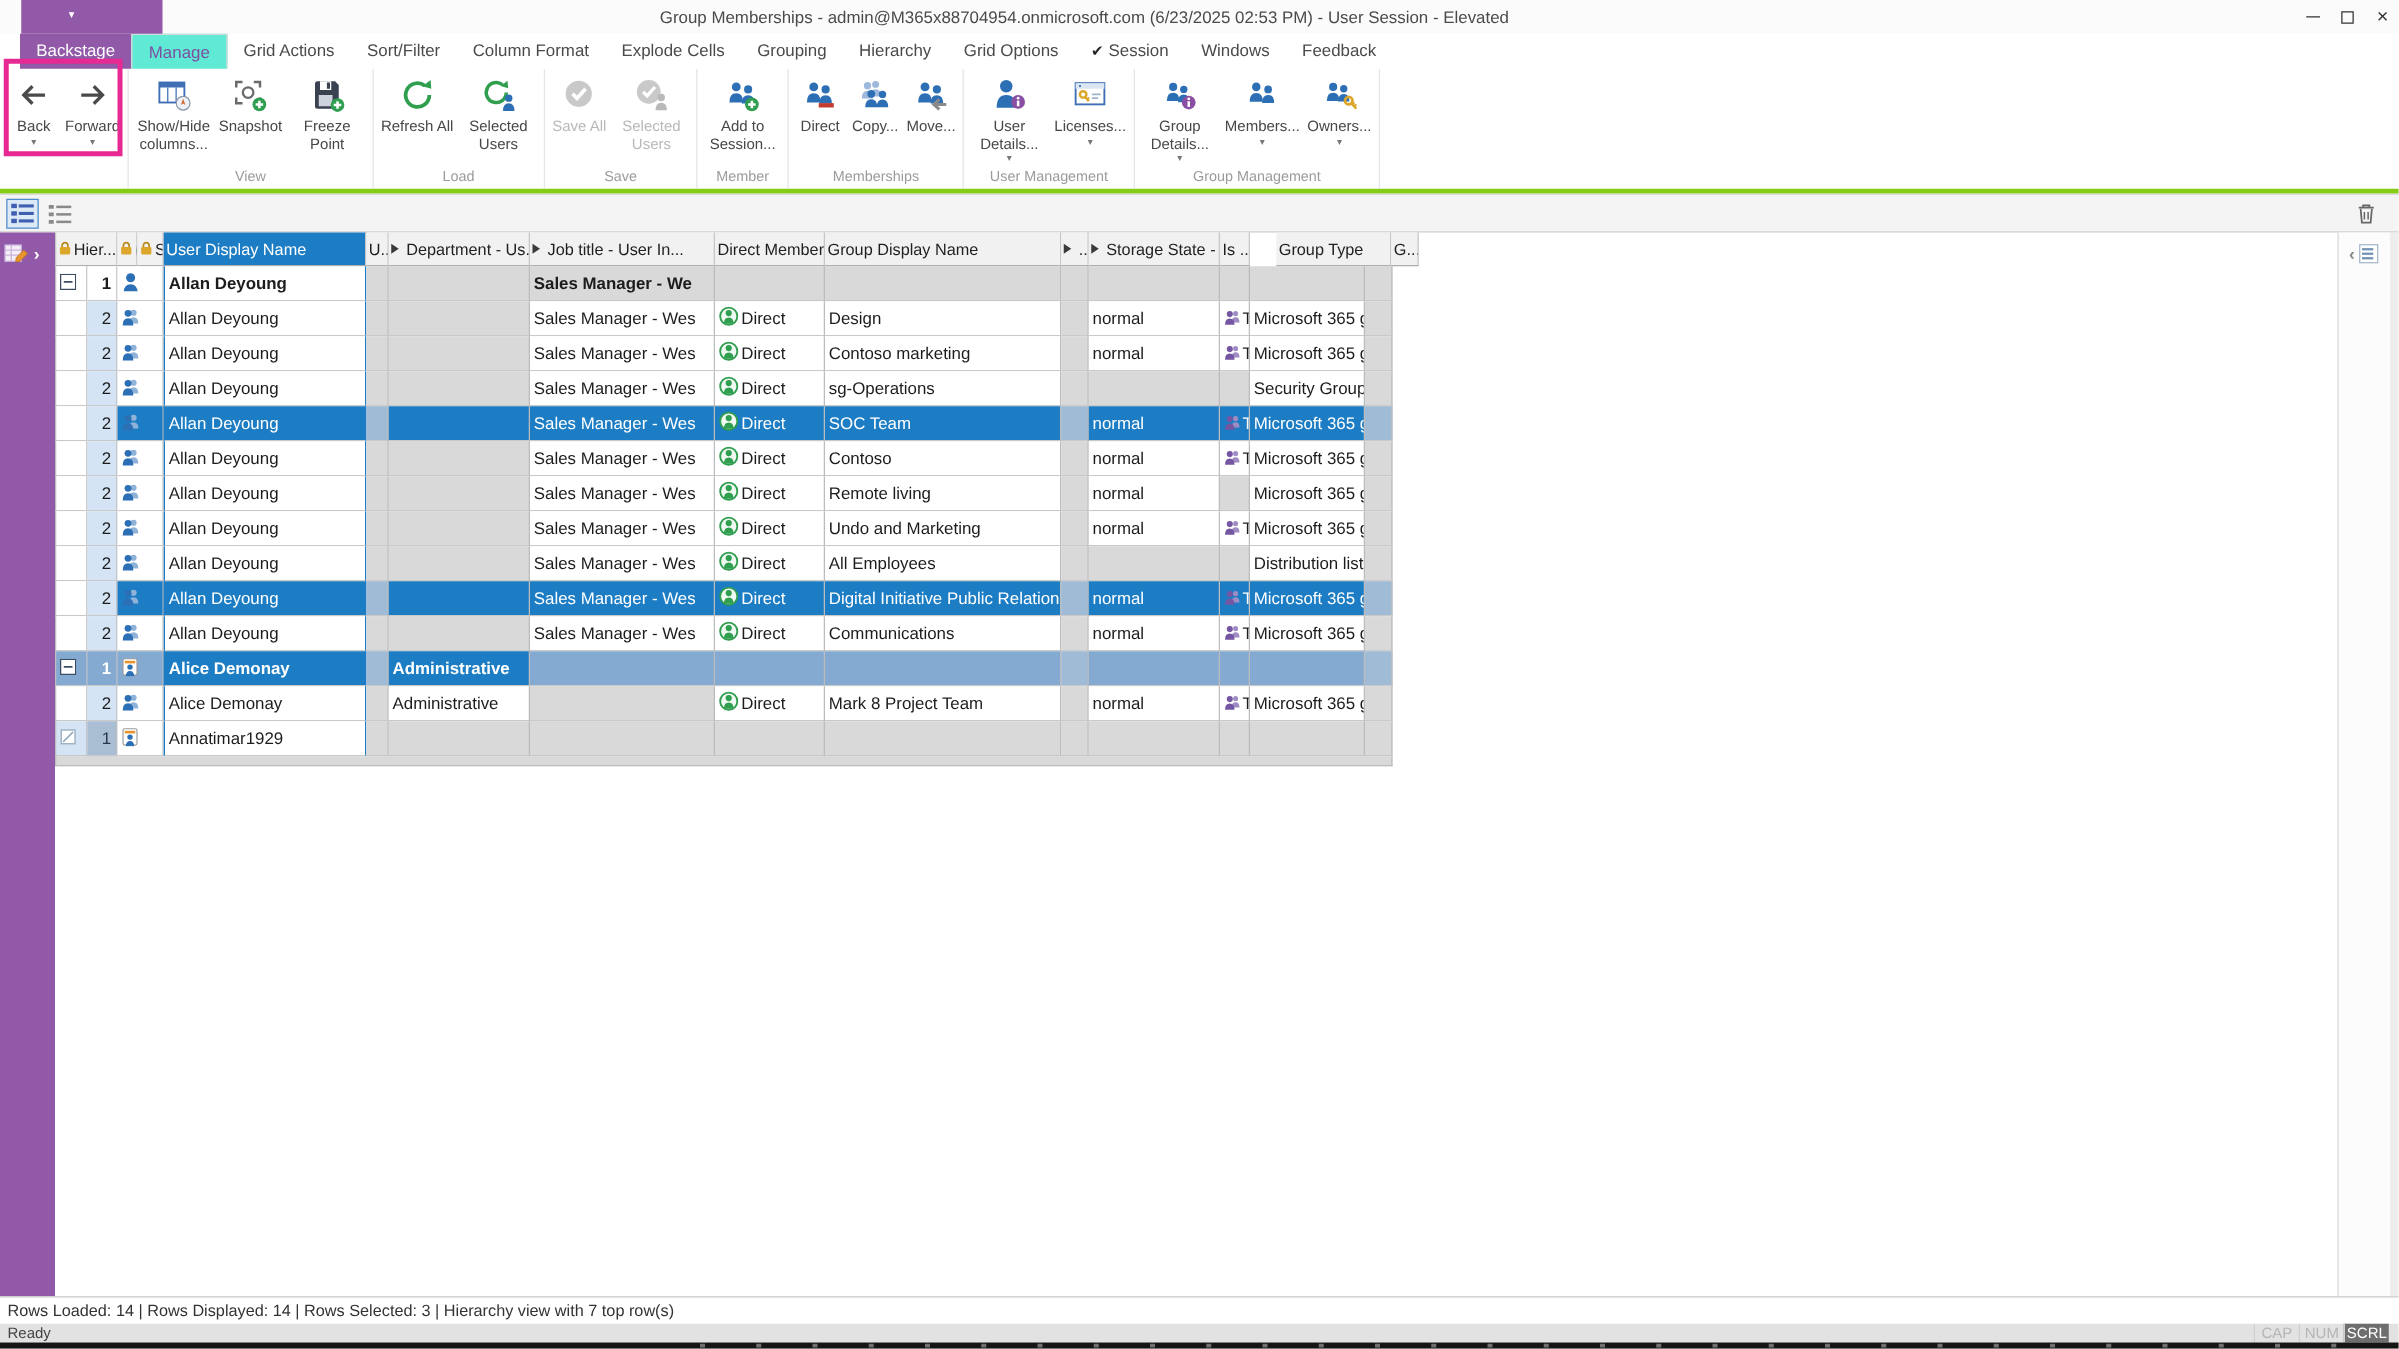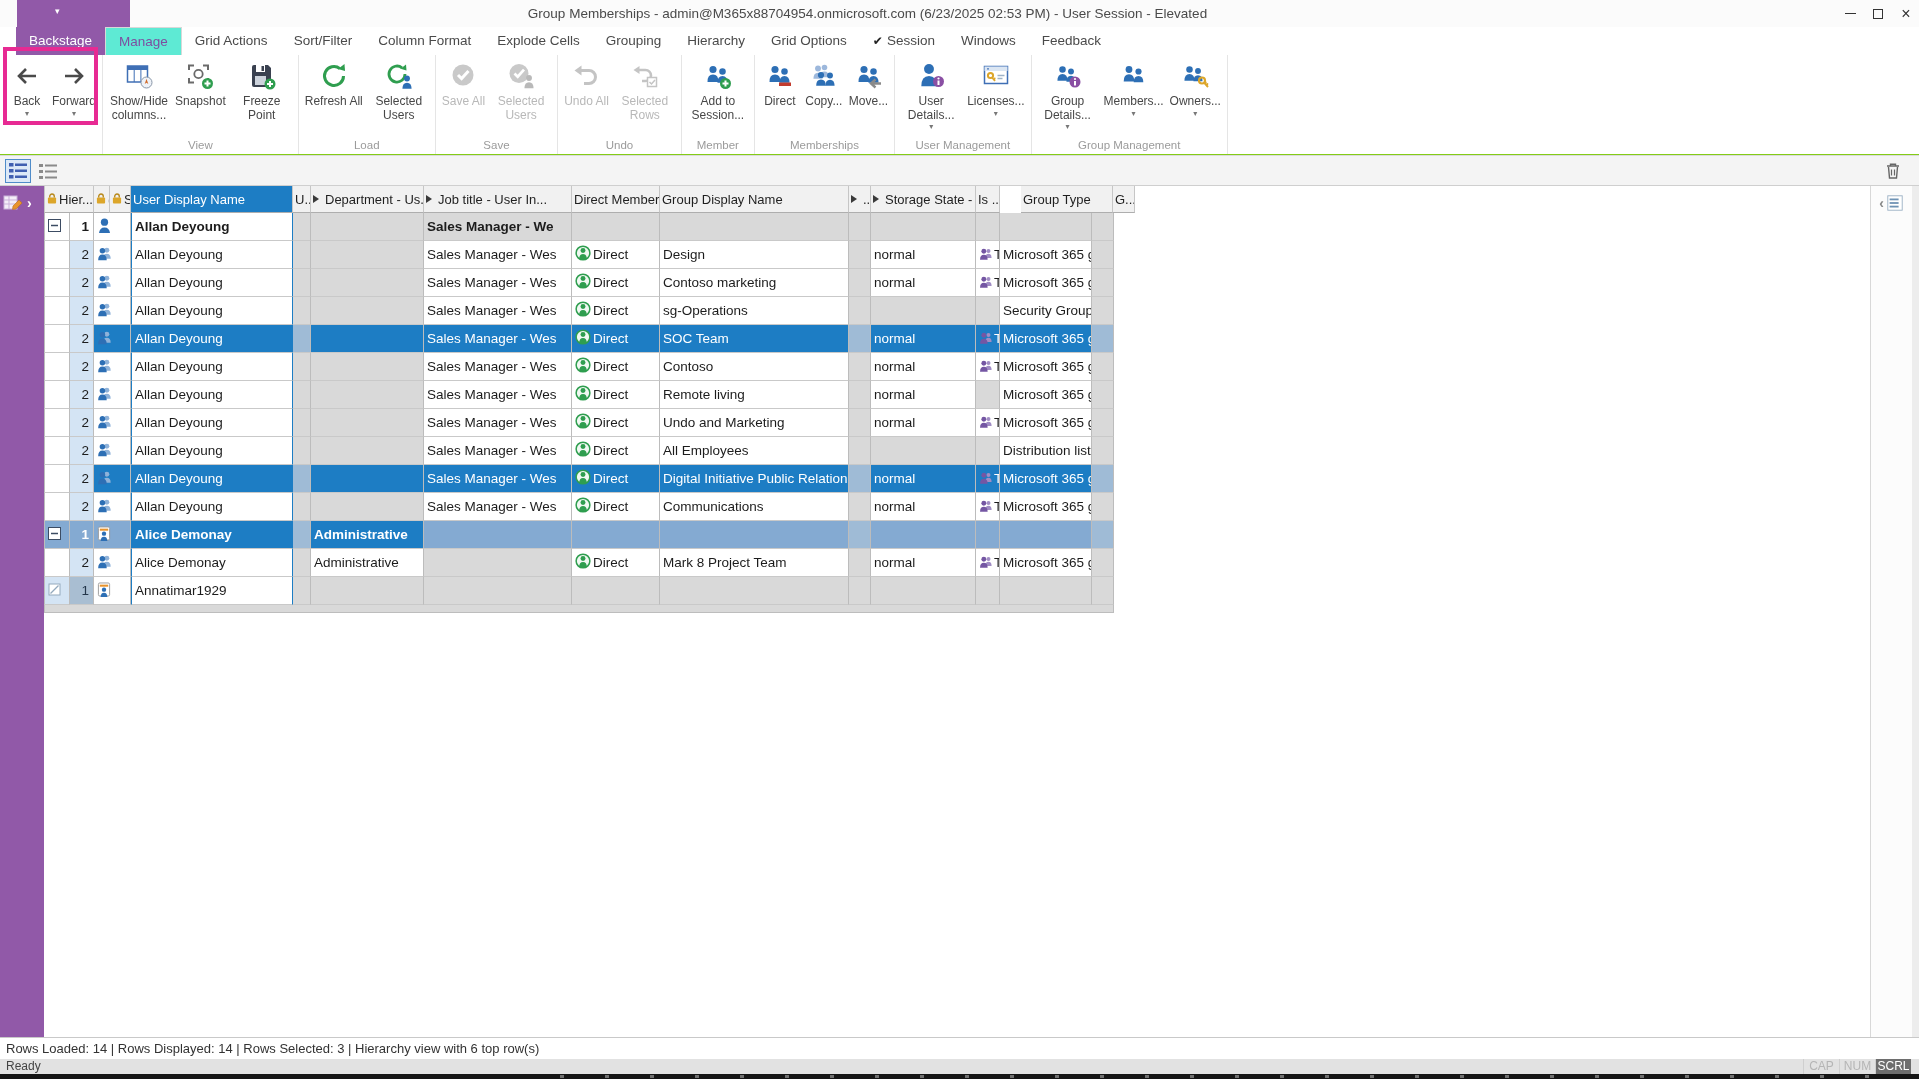--- a/index.html
+++ b/index.html
@@ -22,21 +22,21 @@
   .tab{padding:0 13px;line-height:27px;font-size:13.5px;color:#4a4a4a;white-space:nowrap}
   .tab.backstage{background:#9159a8;color:#fff}
   .tab.active{color:#7d4fa0;background:#5eead4;border:1px solid #d8d8d8;border-bottom:none}
   .tabcheck{font-size:12px;color:#222;margin-right:4px}
   #ribbon-collapse{left:1846px;top:38px;width:9px;height:9px;border-top:2px solid #666;border-left:2px solid #666;transform:rotate(45deg)}
   #eye-icon{left:1870px;top:33px;width:14px;height:14px;border:2px solid #8a4fa3;border-radius:50%}
   #eye-icon i{position:absolute;left:3px;top:3px;width:4px;height:4px;background:#8a4fa3;border-radius:50%}
   #help-icon{left:1894px;top:31px;width:16px;height:16px;background:#2e6fc0;color:#fff;border-radius:50%;text-align:center;line-height:16px;font-size:11px;font-weight:bold}
 
   
-  #ribbon{left:0;top:55px;width:1919px;height:100px;background:#fff;border-bottom:1px solid #84cc16;display:flex;align-items:stretch;padding-left:2px}
+  #ribbon{left:0;top:55px;width:1919px;height:100px;background:#fff;border-bottom:4px solid #84cc16;display:flex;align-items:stretch;padding-left:2px}
   .rgroup{border-right:1px solid #e5e5e5;display:flex;flex-direction:column;padding:0 3px}
   .rbtns{display:flex;align-items:flex-start;flex:1;padding-top:5px}
   .rbtn{display:flex;flex-direction:column;align-items:center;min-width:44px;max-width:66px;padding:1px 3px;font-size:12px;color:#474747;text-align:center;line-height:1.12}
   .rbtn svg{width:30px;height:30px}
   .rbtn .rlbl{margin-top:1px}
   .rbtn.disabled{color:#b8b8b8}
   .rcaret{font-size:8px;color:#777;margin-top:1px}
   .rcaption{height:16px;font-size:11.5px;color:#9b9b9b;text-align:center;line-height:14px}
   #pinkbox{left:3px;top:47px;width:95px;height:78px;border:4px solid #e72a93;z-index:6;pointer-events:none}
 
@@ -209,41 +209,20 @@
           <span class="ric"><svg viewBox="0 0 30 30">
               <circle cx="13" cy="12.5" r="9.5" fill="#c9c9c9"></circle>
               <path d="M8.5 12.5 l3.2 3.2 L18 8.6" stroke="#fff" stroke-width="2.7" fill="none"></path>
               <circle cx="23" cy="17" r="2.945" fill="#b9b9b9"></circle>
               <path d="M18.44 27.259999999999998 q0 -6.08 4.56 -6.08 q4.56 0 4.56 6.08 z" fill="#b9b9b9"></path>
             </svg></span>
           <span class="rlbl">Selected Users</span>
         </div>
       </div>
       <div class="rcaption">Save</div>
-    </div>
-    <div class="rgroup">
-      <div class="rbtns">
-        <div class="rbtn disabled">
-          <span class="ric"><svg viewBox="0 0 30 30">
-              <path d="M9 9.5 H18 a6.5 6.5 0 0 1 0 13 H13" stroke="#c4c4c4" stroke-width="3" fill="none"></path>
-              <path d="M10.5 4.5 v10 l-7 -5 z" fill="#c4c4c4"></path>
-            </svg></span>
-          <span class="rlbl">Undo All</span>
-        </div>
-        <div class="rbtn disabled">
-          <span class="ric"><svg viewBox="0 0 30 30">
-              <path d="M8 9 H15.5 a5.5 5.5 0 0 1 0 11 H12" stroke="#c4c4c4" stroke-width="2.6" fill="none"></path>
-              <path d="M9.5 5 v8 l-6 -4 z" fill="#c4c4c4"></path>
-              <rect x="17.5" y="16.5" width="9" height="9" fill="#fff" stroke="#c4c4c4" stroke-width="1.5"></rect>
-              <path d="M19.5 21 l2 2 3.5 -4" stroke="#c4c4c4" stroke-width="1.5" fill="none"></path>
-            </svg></span>
-          <span class="rlbl">Selected Rows</span>
-        </div>
-      </div>
-      <div class="rcaption">Undo</div>
     </div>
     <div class="rgroup">
       <div class="rbtns">
         <div class="rbtn">
           <span class="ric"><svg viewBox="0 0 30 30">
               <circle cx="10" cy="8.5" r="3.565" fill="#2d6fb5"></circle>
               <path d="M4.48 20.92 q0 -7.359999999999999 5.52 -7.359999999999999 q5.52 0 5.52 7.359999999999999 z" fill="#2d6fb5"></path>
               <circle cx="19.5" cy="10.5" r="3.2550000000000003" fill="#2d6fb5"></circle>
               <path d="M14.46 21.840000000000003 q0 -6.720000000000001 5.04 -6.720000000000001 q5.04 0 5.04 6.720000000000001 z" fill="#2d6fb5"></path>
               <circle cx="22.5" cy="22.5" r="5.5" fill="#2f9e4f"></circle>
@@ -956,21 +935,21 @@
       <div class="gc gy" style="width: 189px;"></div>
       <div class="gc gy" style="width: 22px;"></div>
       <div class="gc gy" style="width: 105px;"></div>
       <div class="gc gy" style="width: 24px;"></div>
       <div class="gc gy" style="width: 92px;"></div>
       <div class="gc gy" style="width: 22px;"></div>
     </div>
     <div id="gridtail"></div>
   </div>
 
-<div class="abs" id="statusinfo">Rows Loaded: 14 | Rows Displayed: 14 | Rows Selected: 3 | Hierarchy view with 6 top row(s)</div>
+<div class="abs" id="statusinfo">Rows Loaded: 14 | Rows Displayed: 14 | Rows Selected: 3 | Hierarchy view with 7 top row(s)</div>
 <div class="abs" id="readybar">
   <span>Ready</span>
   <span id="keys">
     <span class="key">CAP</span>
     <span class="key">NUM</span>
     <span class="key active">SCRL</span>
   </span>
 </div>
 <div class="abs" id="taskbar">
     <span class="tmark" style="left: 560px;"></span>

